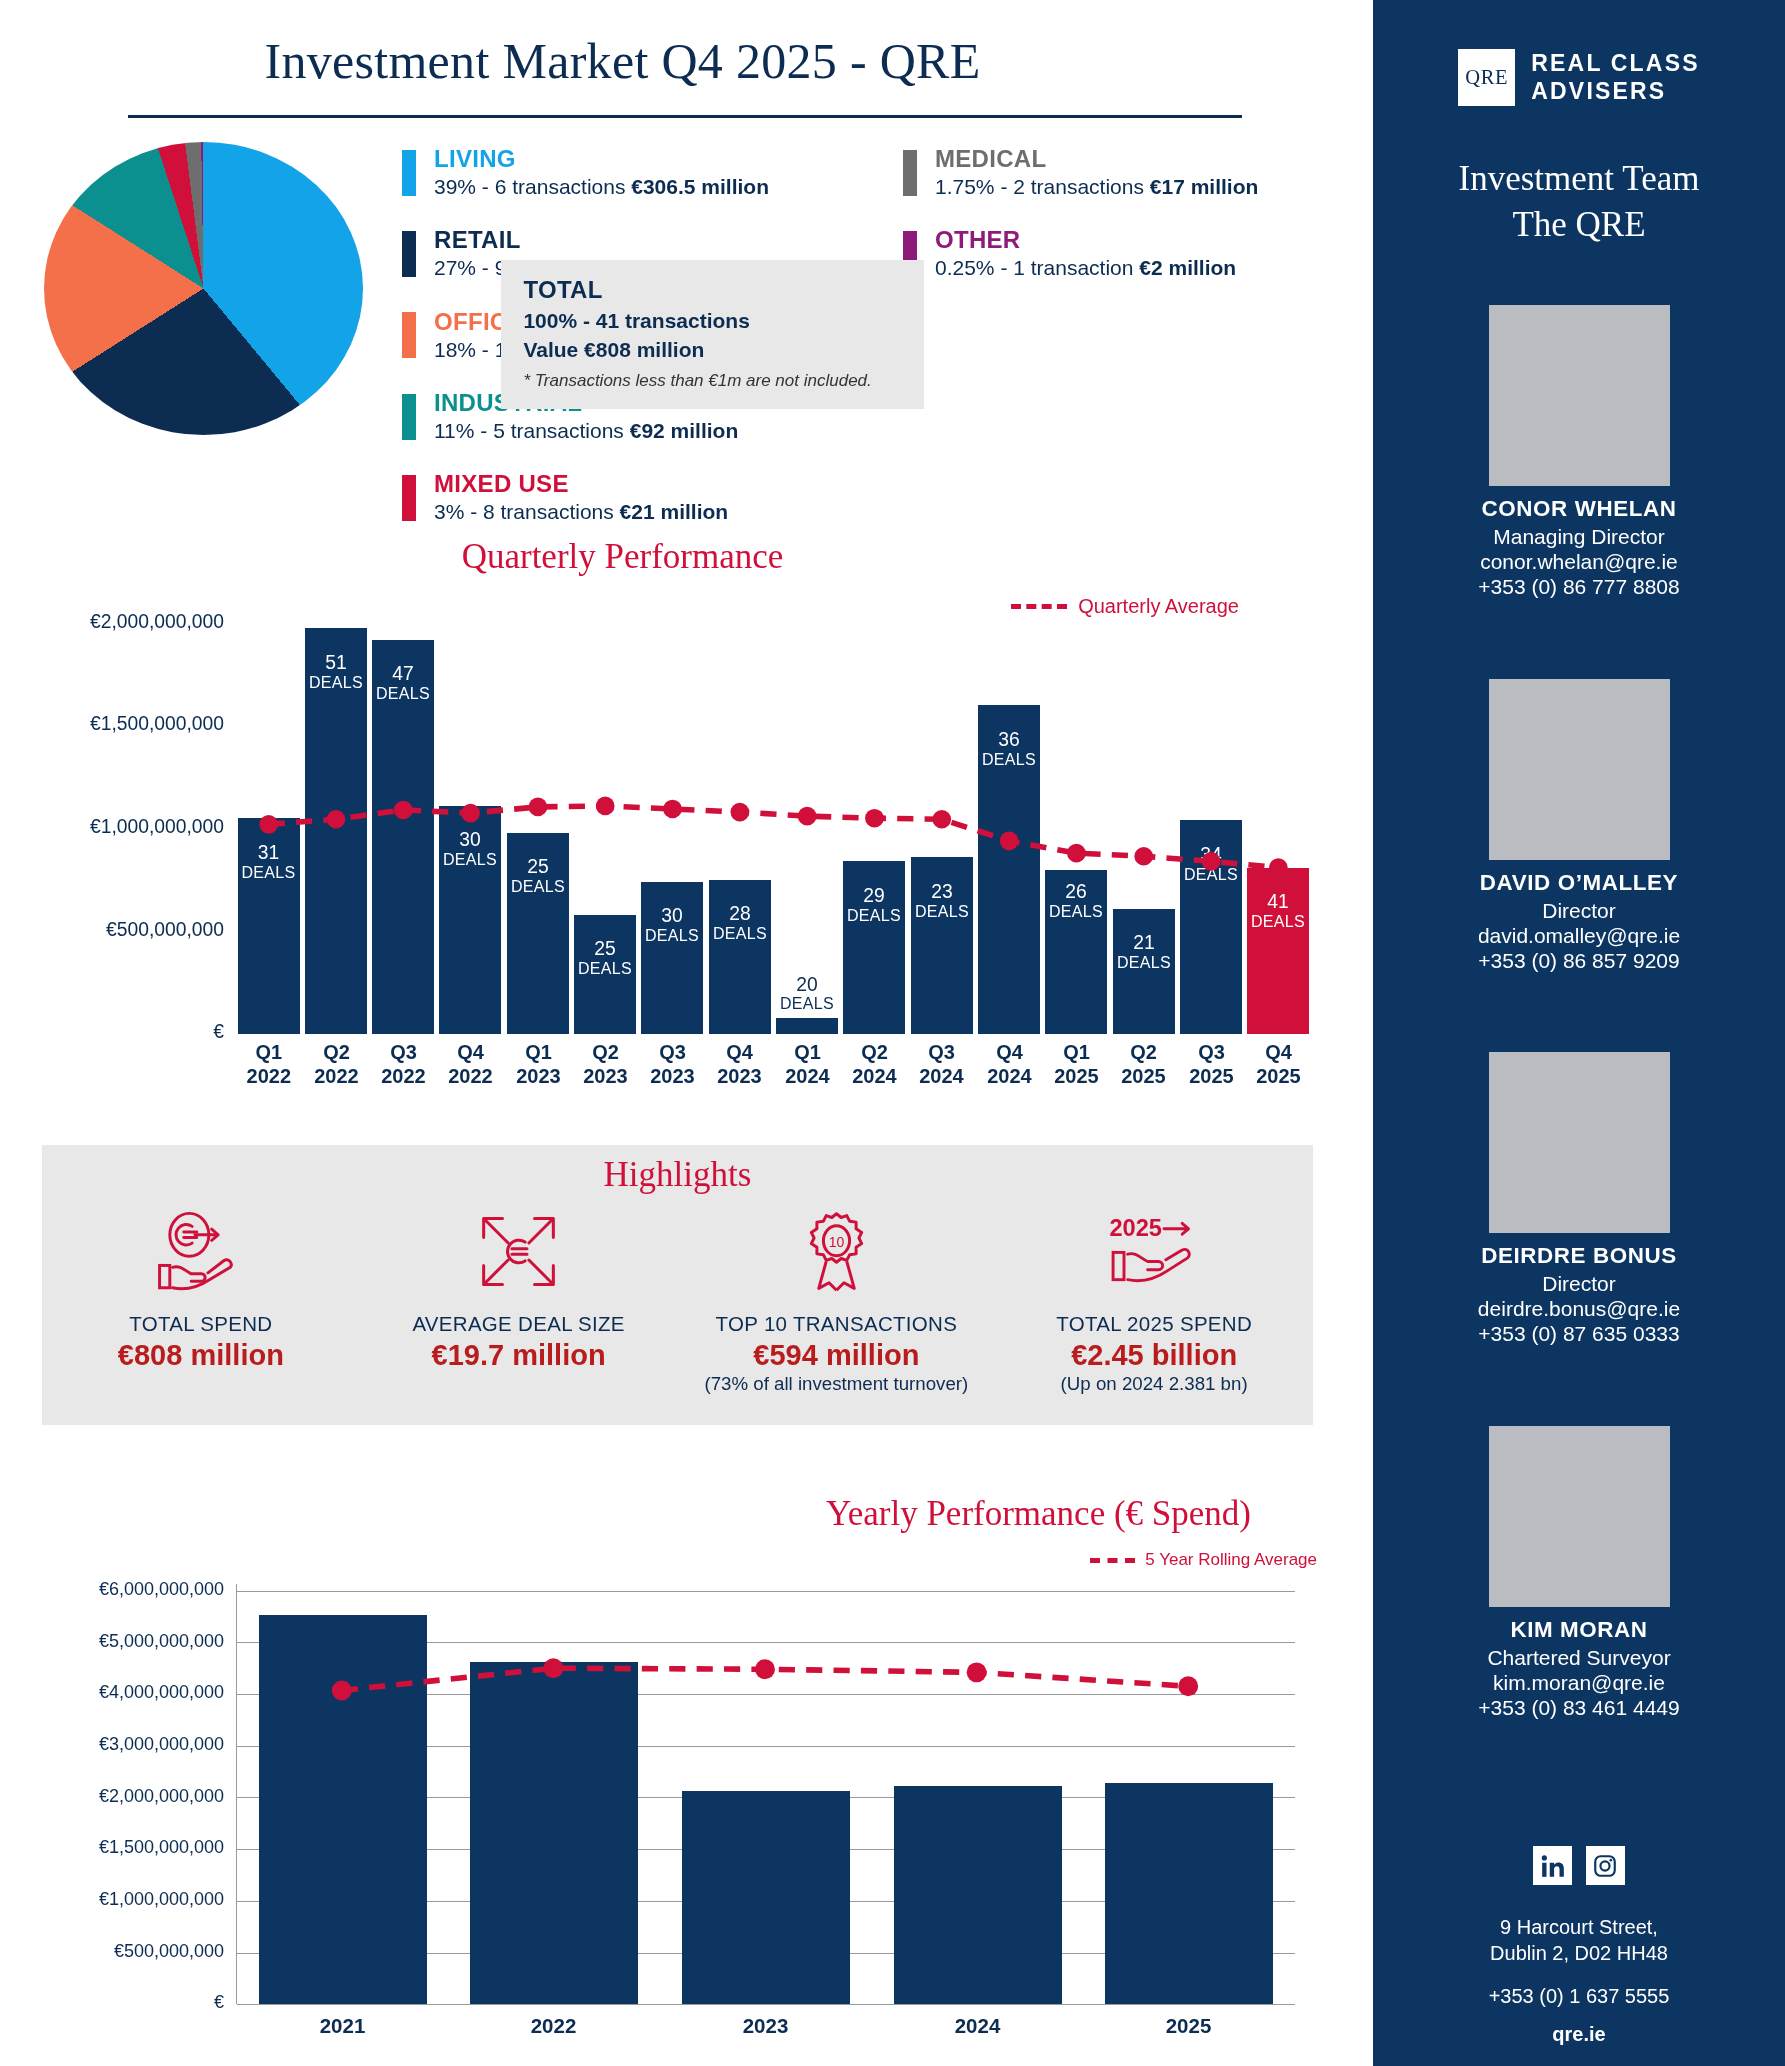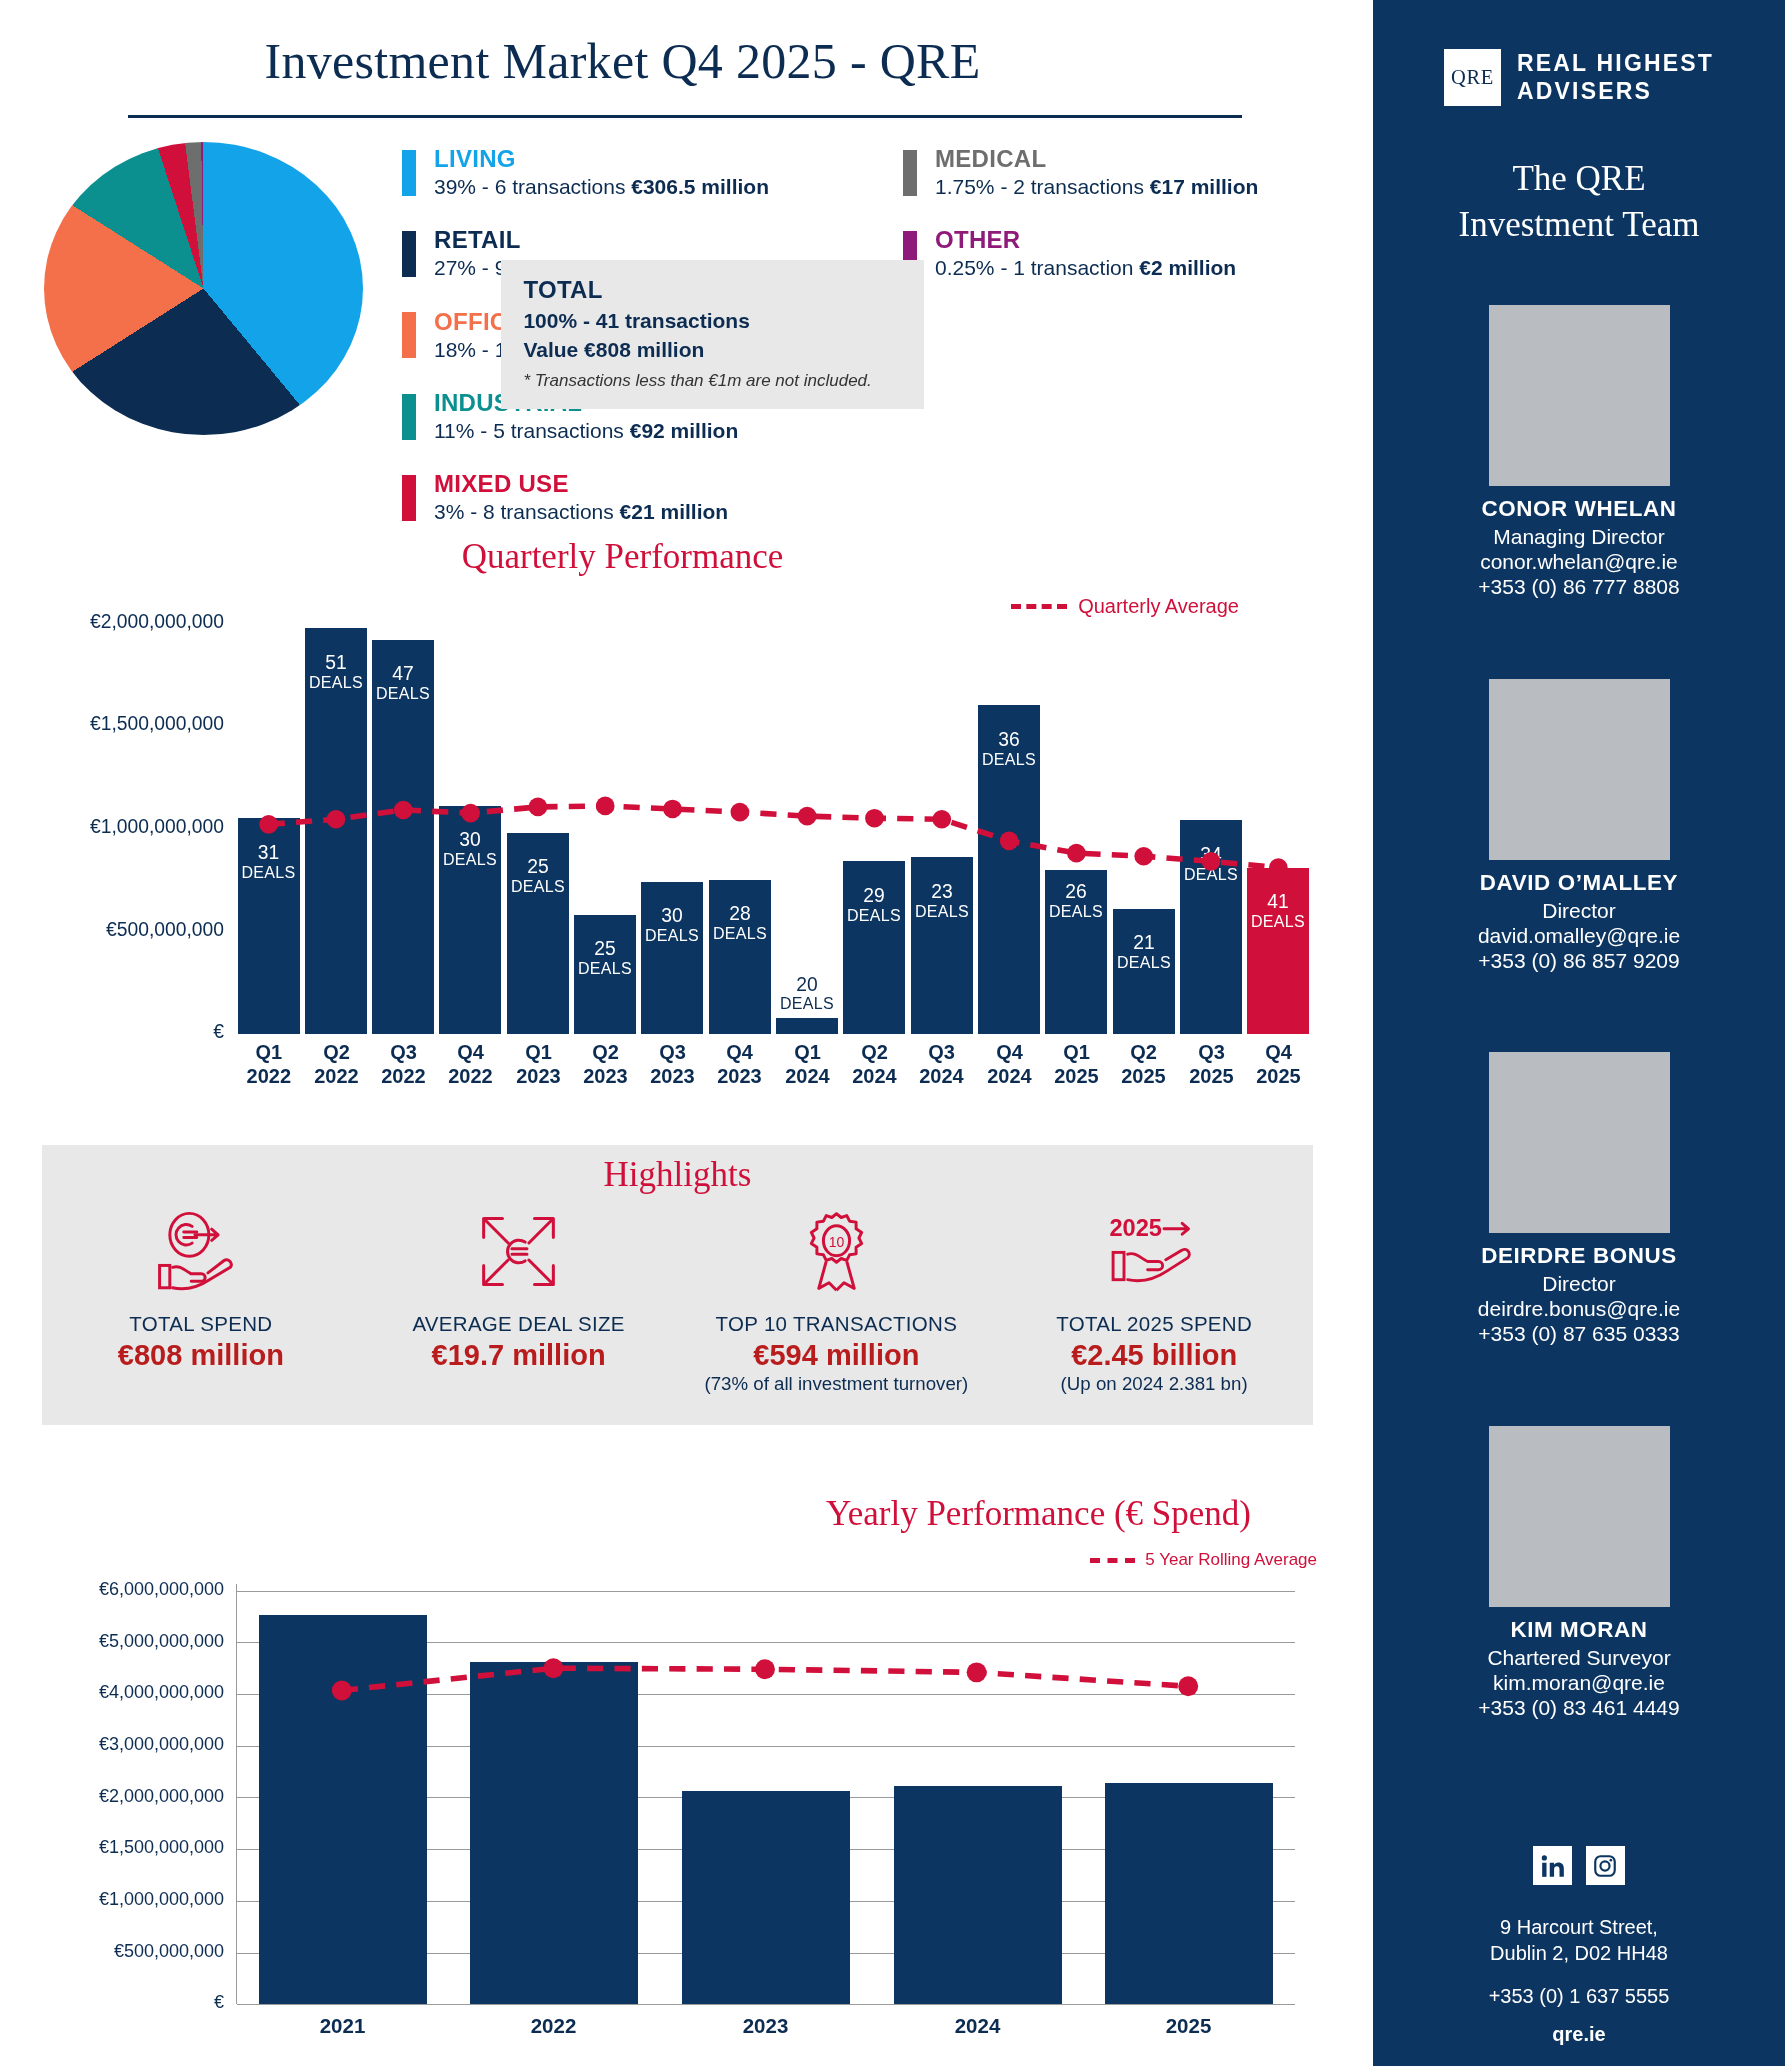--- a/index.html
+++ b/index.html
@@ -404,27 +404,27 @@
           <div style="left:679px">2024</div>
           <div style="left:890px">2025</div>
         </div>
     </div>
   </div>
 
   <div class="side">
     <div class="brand">
       <div class="brand-mark">QRE</div>
       <div class="brand-txt">
-        <div>REAL HIGHEST</div>
+        <div>REAL CLASS</div>
         <div>ADVISERS</div>
       </div>
     </div>
     <div class="side-title">
+      <div>Investment Team</div>
       <div>The QRE</div>
-      <div>Investment Team</div>
     </div>
 
     <div id="team-list">
         <div class="member" style="top:305px">
           <div class="photo"></div>
           <div class="m-name">CONOR WHELAN</div>
           <div class="m-role">Managing Director</div>
           <div class="m-mail">conor.whelan@qre.ie</div>
           <div class="m-tel">+353 (0) 86 777 8808</div>
         </div>

